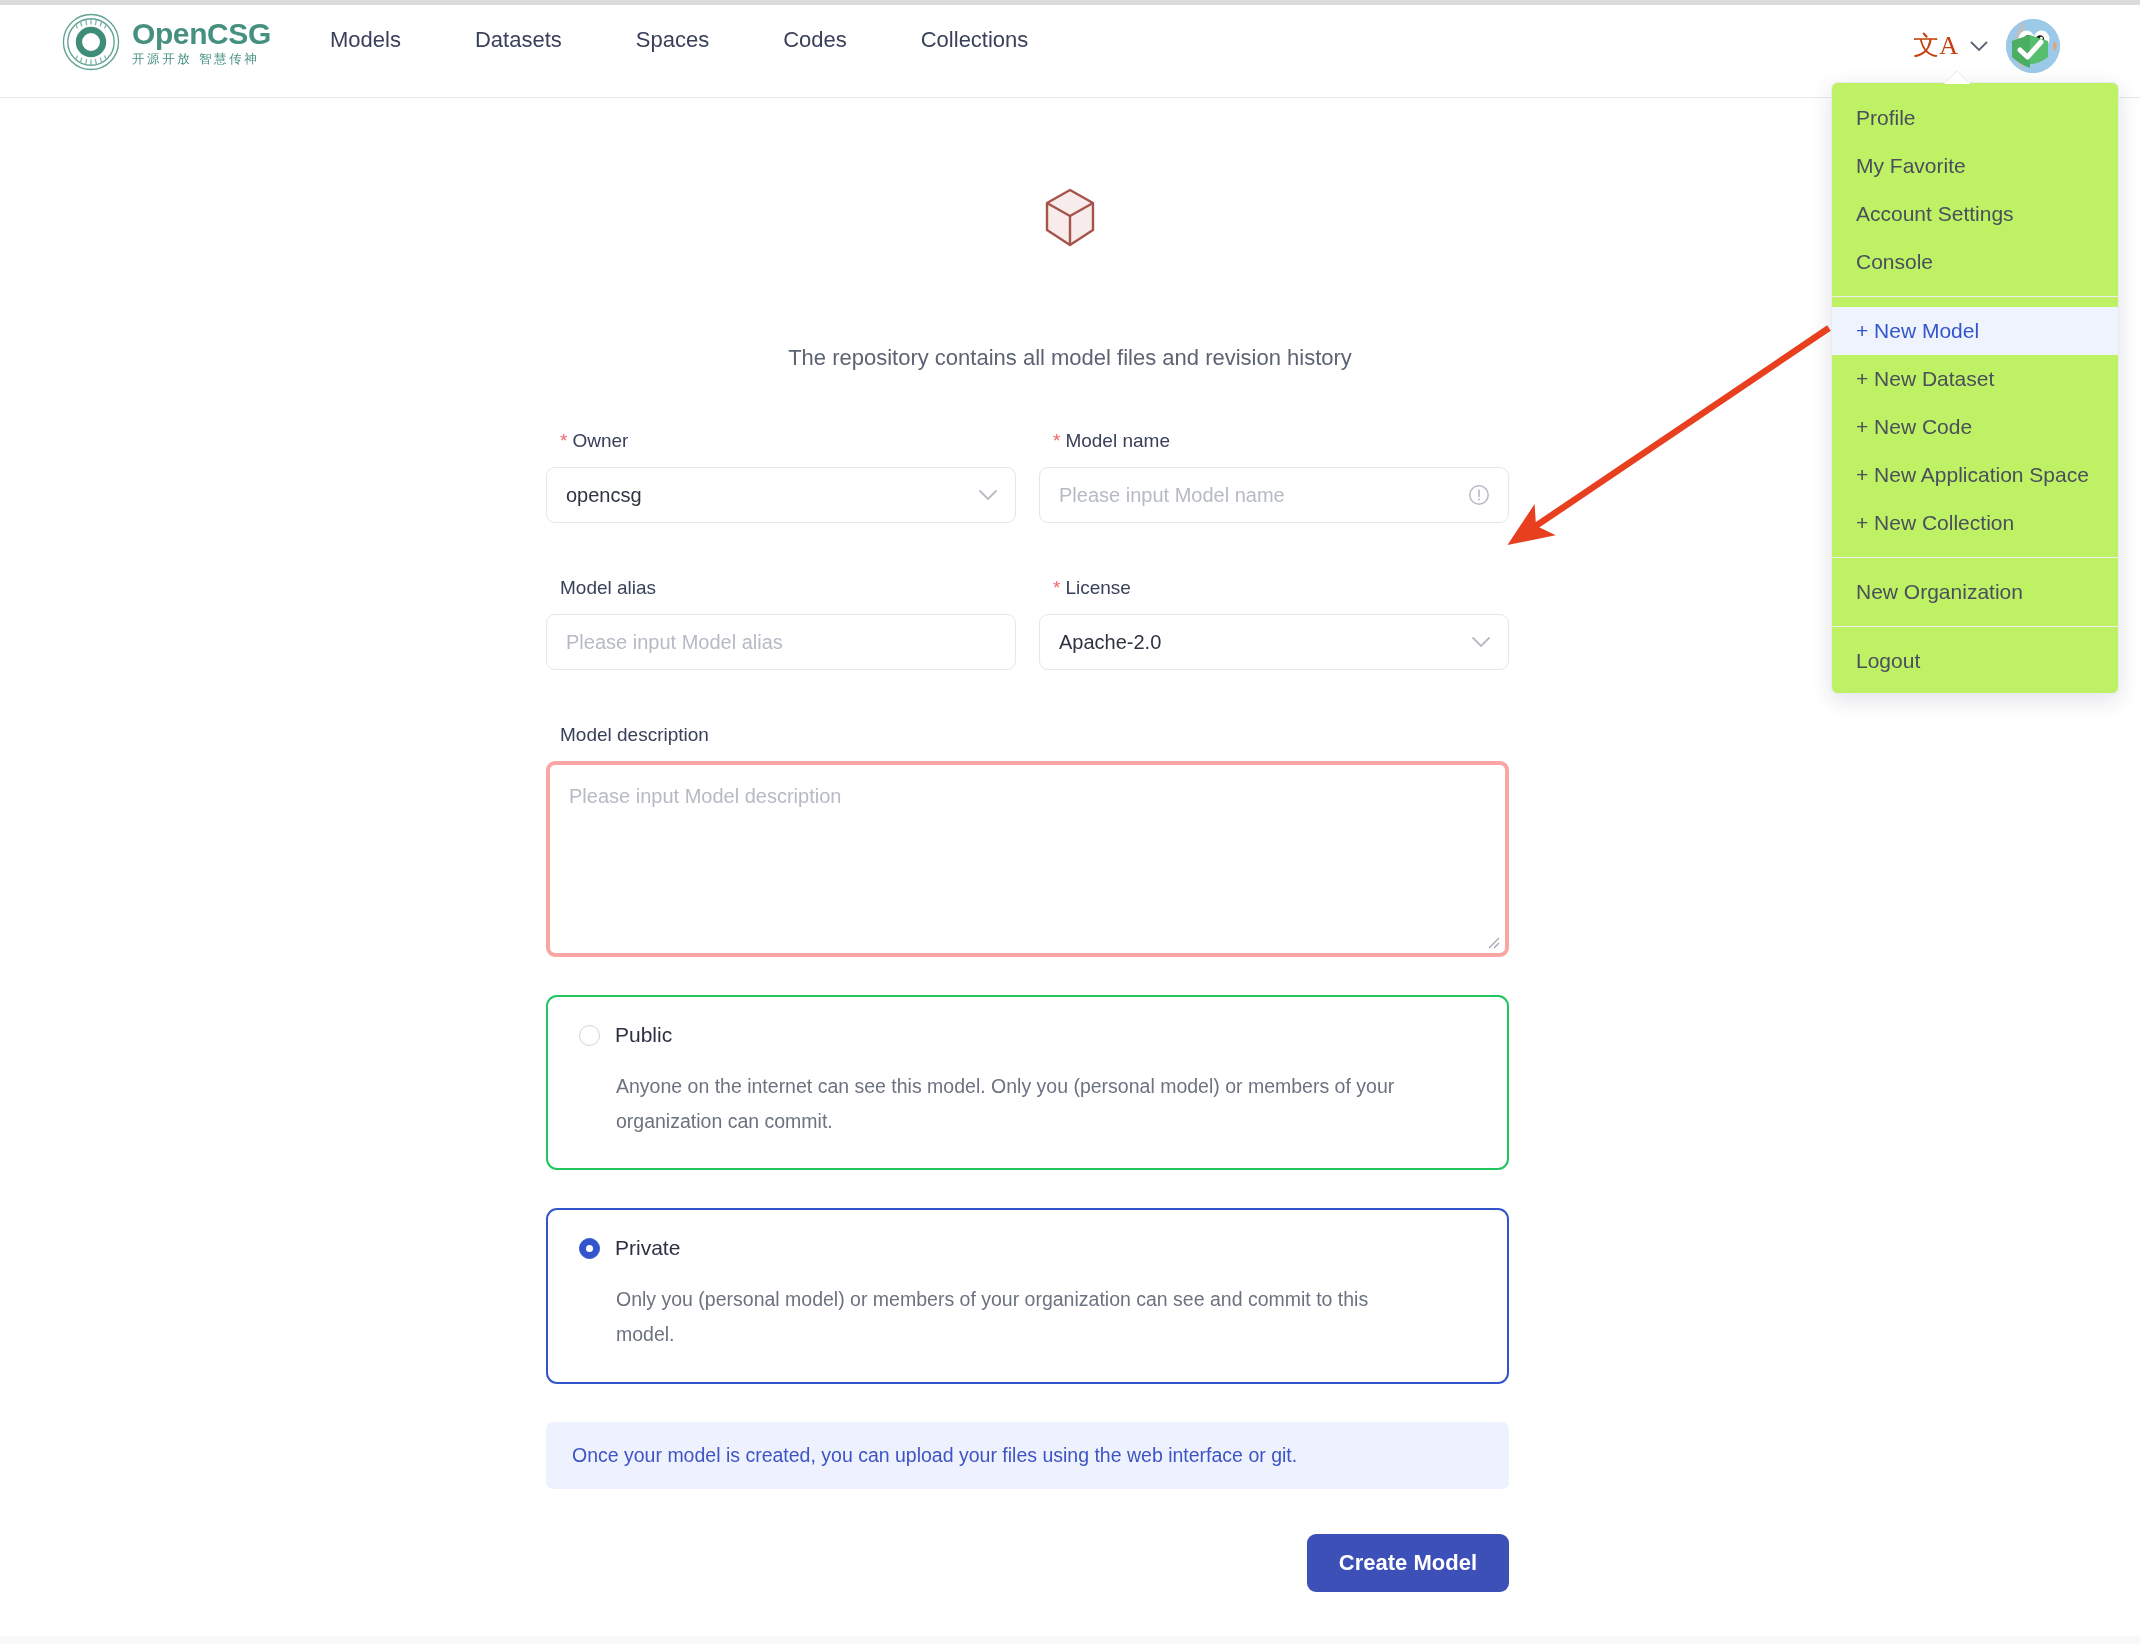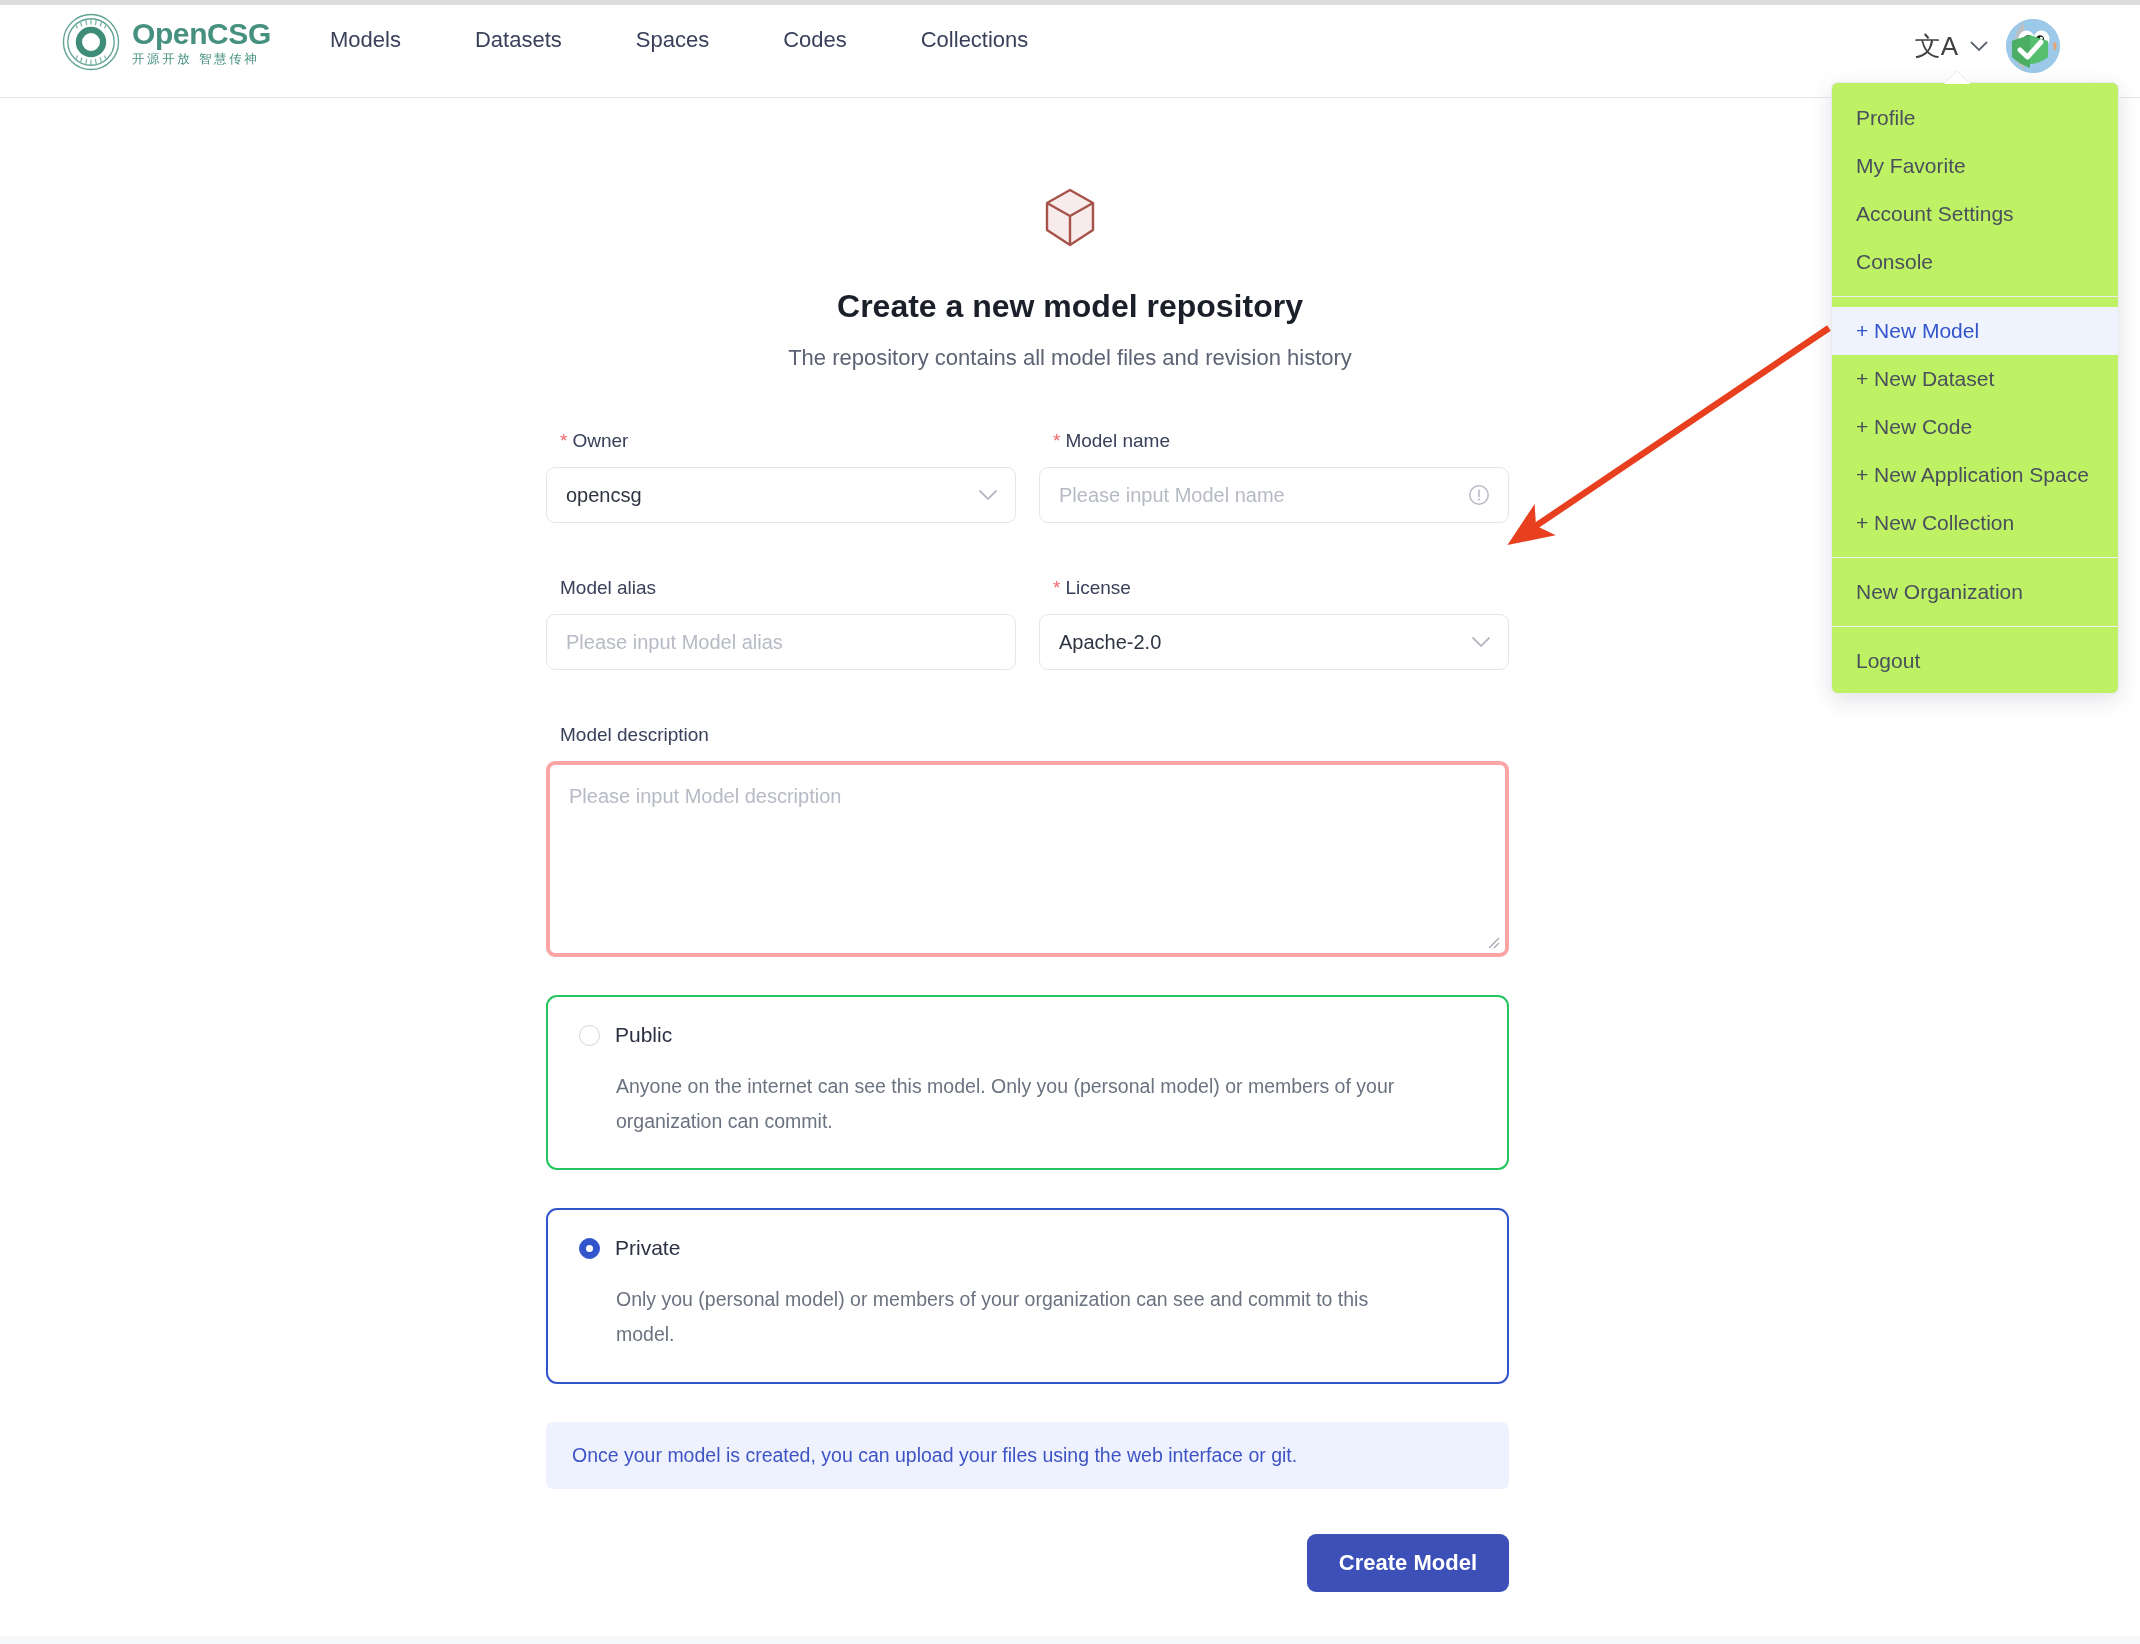--- a/index.html
+++ b/index.html
@@ -54,22 +54,22 @@
 
   .header-right {
     position: absolute; right: 80px; top: 14px;
     display: flex; align-items: center; gap: 18px;
   }
   .lang-btn {
     display: flex; align-items: center; gap: 12px; cursor: pointer;
     color: #3a4050;
   }
   .lang-glyph {
-    font-size: 26px; line-height: 1; color: #404040;
-    font-family: Liberation Sans, sans-serif;
+    font-size: 26px; line-height: 1; color: #c2410c;
+    font-family: Liberation Serif, serif;
   }
   .chev { width: 18px; height: 11px; display: block; }
   .avatar {
     width: 54px; height: 54px; border-radius: 50%; overflow: hidden;
     display: block; cursor: pointer; background: #9cc3e3;
   }
 
   
   .dropdown {
     position: absolute; left: 1831px; top: 82px; width: 288px;
@@ -305,21 +305,20 @@
 
     <div class="dd-item">Logout</div>
   </div>
 
   <svg class="page-icon" viewBox="0 0 54 60">
     <path d="M27 2 L50 15 L50 42 L27 57 L4 42 L4 15 Z" fill="#f7eceb" stroke="#a6534a" stroke-width="2.4" stroke-linejoin="round"></path>
     <path d="M4 15 L27 28 L50 15" fill="none" stroke="#a6534a" stroke-width="2.4" stroke-linejoin="round"></path>
     <path d="M27 28 L27 57" fill="none" stroke="#a6534a" stroke-width="2.4"></path>
   </svg>
 
-  <div class="page-title">Create a new model repository</div>
   <div class="page-sub">The repository contains all model files and revision history</div>
 
   <div class="form">
 
     <div class="row">
       <div class="field">
         <label class="label"><span class="req">*</span><span>Owner</span></label>
         <div class="control">
           <span>opencsg</span>
           <svg class="sel-caret" viewBox="0 0 20 12">

